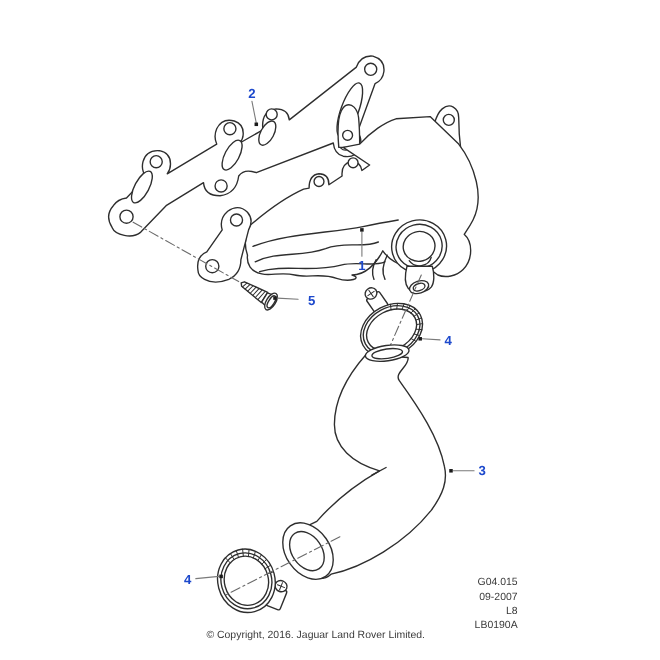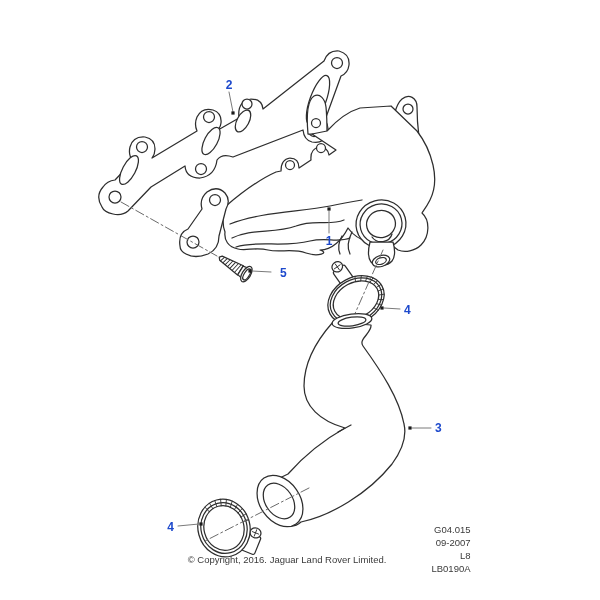--- a/index.html
+++ b/index.html
@@ -11,21 +11,21 @@
   svg{display:block;}
   .callout-text{
     font-family:"Liberation Sans", sans-serif;
     font-size:12px;font-weight:bold;fill:#1d49cc;cursor:pointer;
   }
   .footer-codes{
     position:absolute;left:451px;top:524px;transform:translateX(-50%);
     text-align:right;font-size:9.5px;line-height:12.9px;color:#3a3a3a;white-space:nowrap;
   }
   .copyright{
-    position:absolute;left:287px;top:554px;transform:translateX(-50%);
+    position:absolute;left:287px;top:572px;transform:translateX(-50%);
     font-size:9.5px;color:#3a3a3a;white-space:nowrap;
   }
 </style>
 </head>
 <body>
 
 <div id="stage">
 <svg width="600" height="600" viewBox="0 0 600 600">
   <g fill="#ffffff" stroke="#2e2e2e" stroke-width="1.25" stroke-linejoin="round" stroke-linecap="round">
 

